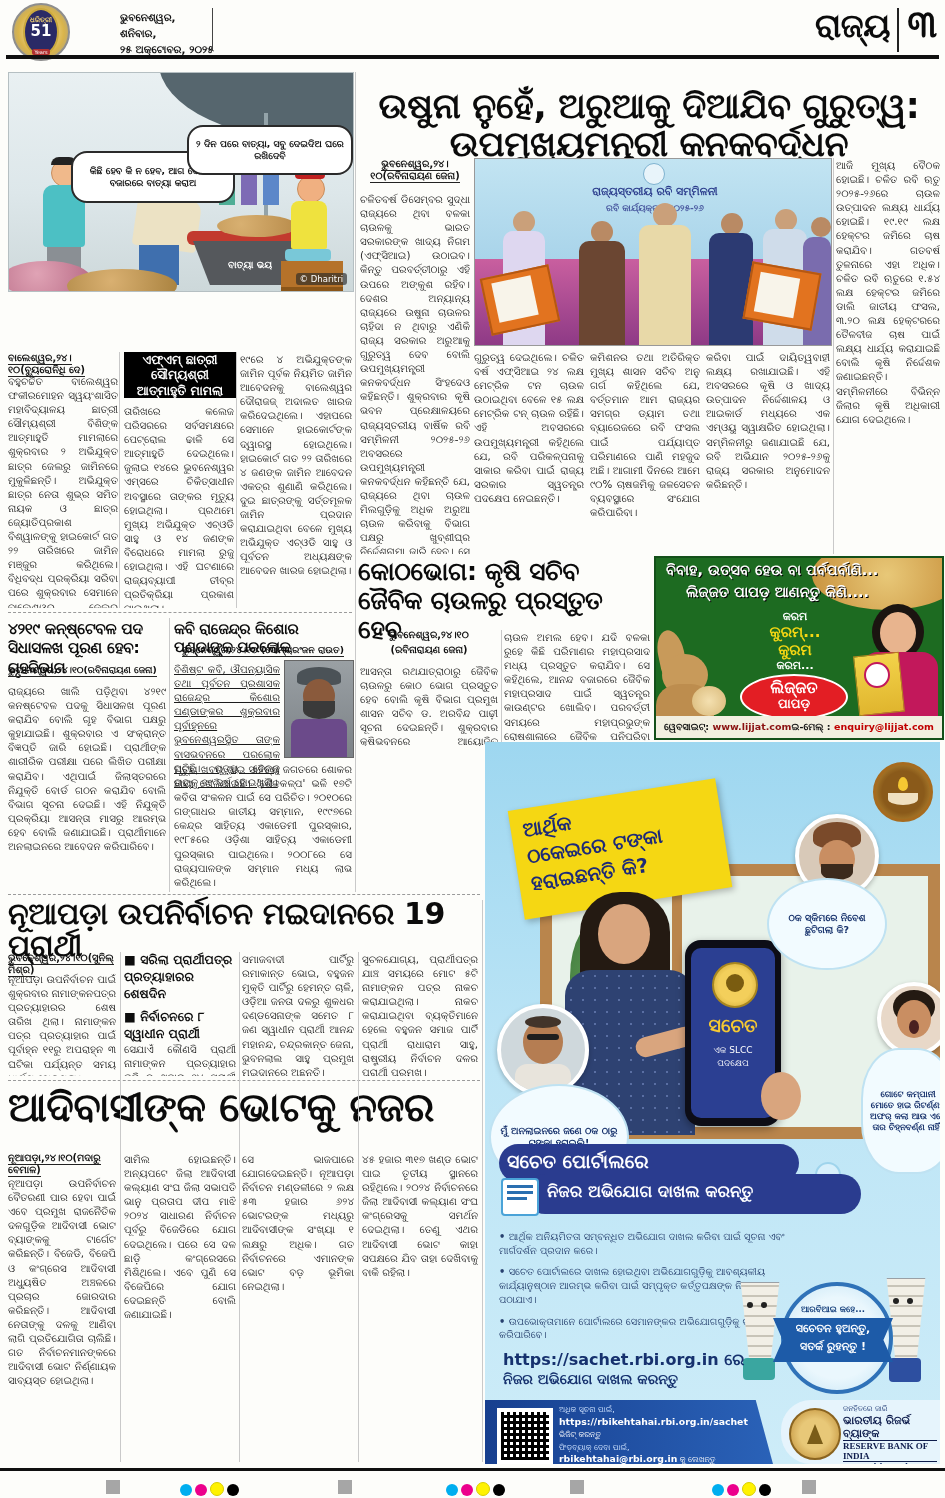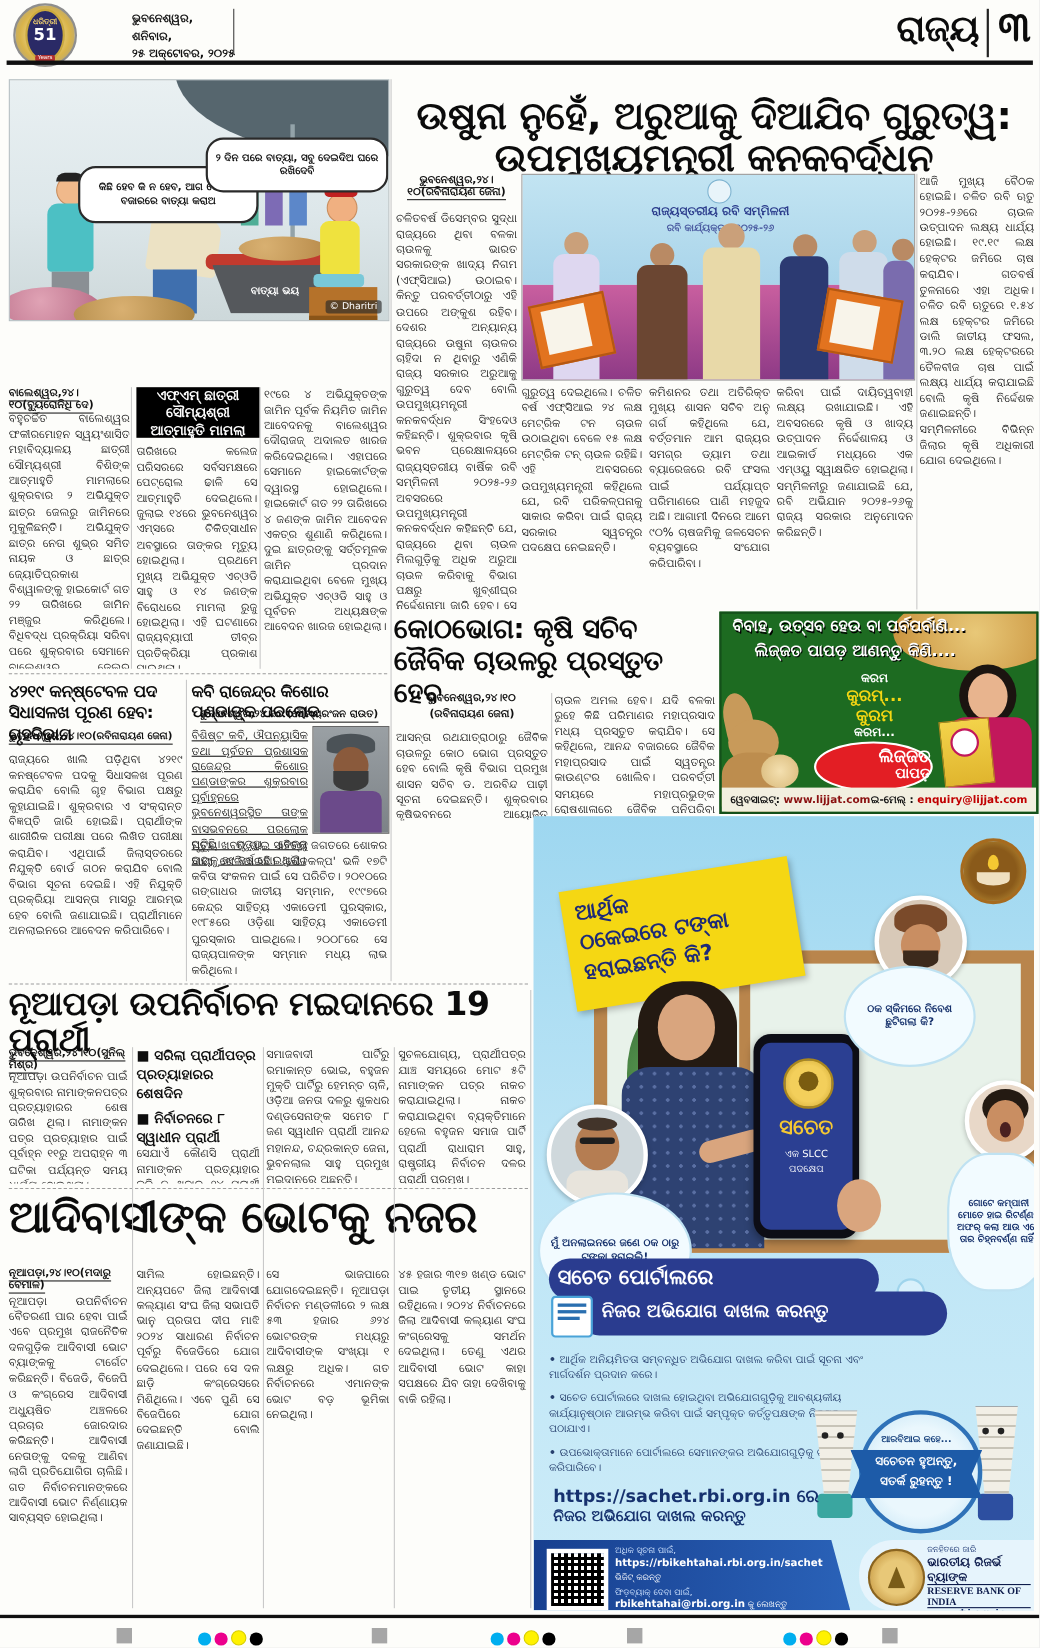--- a/index.html
+++ b/index.html
@@ -172,21 +172,21 @@
     <div class="abs" style="left:0;top:126px;width:58px;height:54px;border-radius:40% 40% 10% 10%;background:#bd8d4e;"></div>
     <div class="abs circle" style="left:36px;top:128px;width:34px;height:30px;background:radial-gradient(circle,#f4e0b0,#d8b878);"></div>
 
     <div class="abs" style="left:84px;top:52px;width:110px;text-align:center;">
       <div style="font-size:11px;color:#fff;font-weight:bold;">କରମ</div>
       <div style="font-size:15px;color:#f5d713;font-weight:bold;">କୁରମ୍...</div>
       <div style="font-size:15px;color:#f5d713;font-weight:bold;">କୁରମ</div>
       <div style="font-size:11px;color:#fff;font-weight:bold;">କରମ...</div>
     </div>
 
-    <div class="abs" style="left:84px;top:116px;width:104px;height:42px;border-radius:50%;background:#e31e24;border:2px solid #fff;text-align:right;">
+    <div class="abs" style="left:84px;top:116px;width:104px;height:42px;border-radius:50%;background:#e31e24;border:2px solid #fff;text-align:center;">
       <div style="font-size:16px;font-weight:bold;color:#fff;margin-top:4px;line-height:1;">ଲିଜ୍ଜତ</div>
       <div style="font-size:13px;font-weight:bold;color:#fff;">ପାପଡ଼</div>
     </div>
 
     <div class="abs circle" style="left:216px;top:46px;width:52px;height:56px;background:#1b1410;"></div>
     <div class="abs circle" style="left:224px;top:54px;width:36px;height:42px;background:#e8b48e;"></div>
     <div class="abs" style="left:206px;top:94px;width:76px;height:66px;border-radius:16px 16px 0 0;background:#c2185b;"></div>
     <div class="abs" style="left:200px;top:96px;width:44px;height:58px;background:linear-gradient(180deg,#f3d34a,#e0b52e);border:1px solid #b3881d;transform:rotate(-6deg);"></div>
     <div class="abs circle" style="left:208px;top:104px;width:22px;height:22px;background:#fff;border:2px solid #c2185b;"></div>
 

